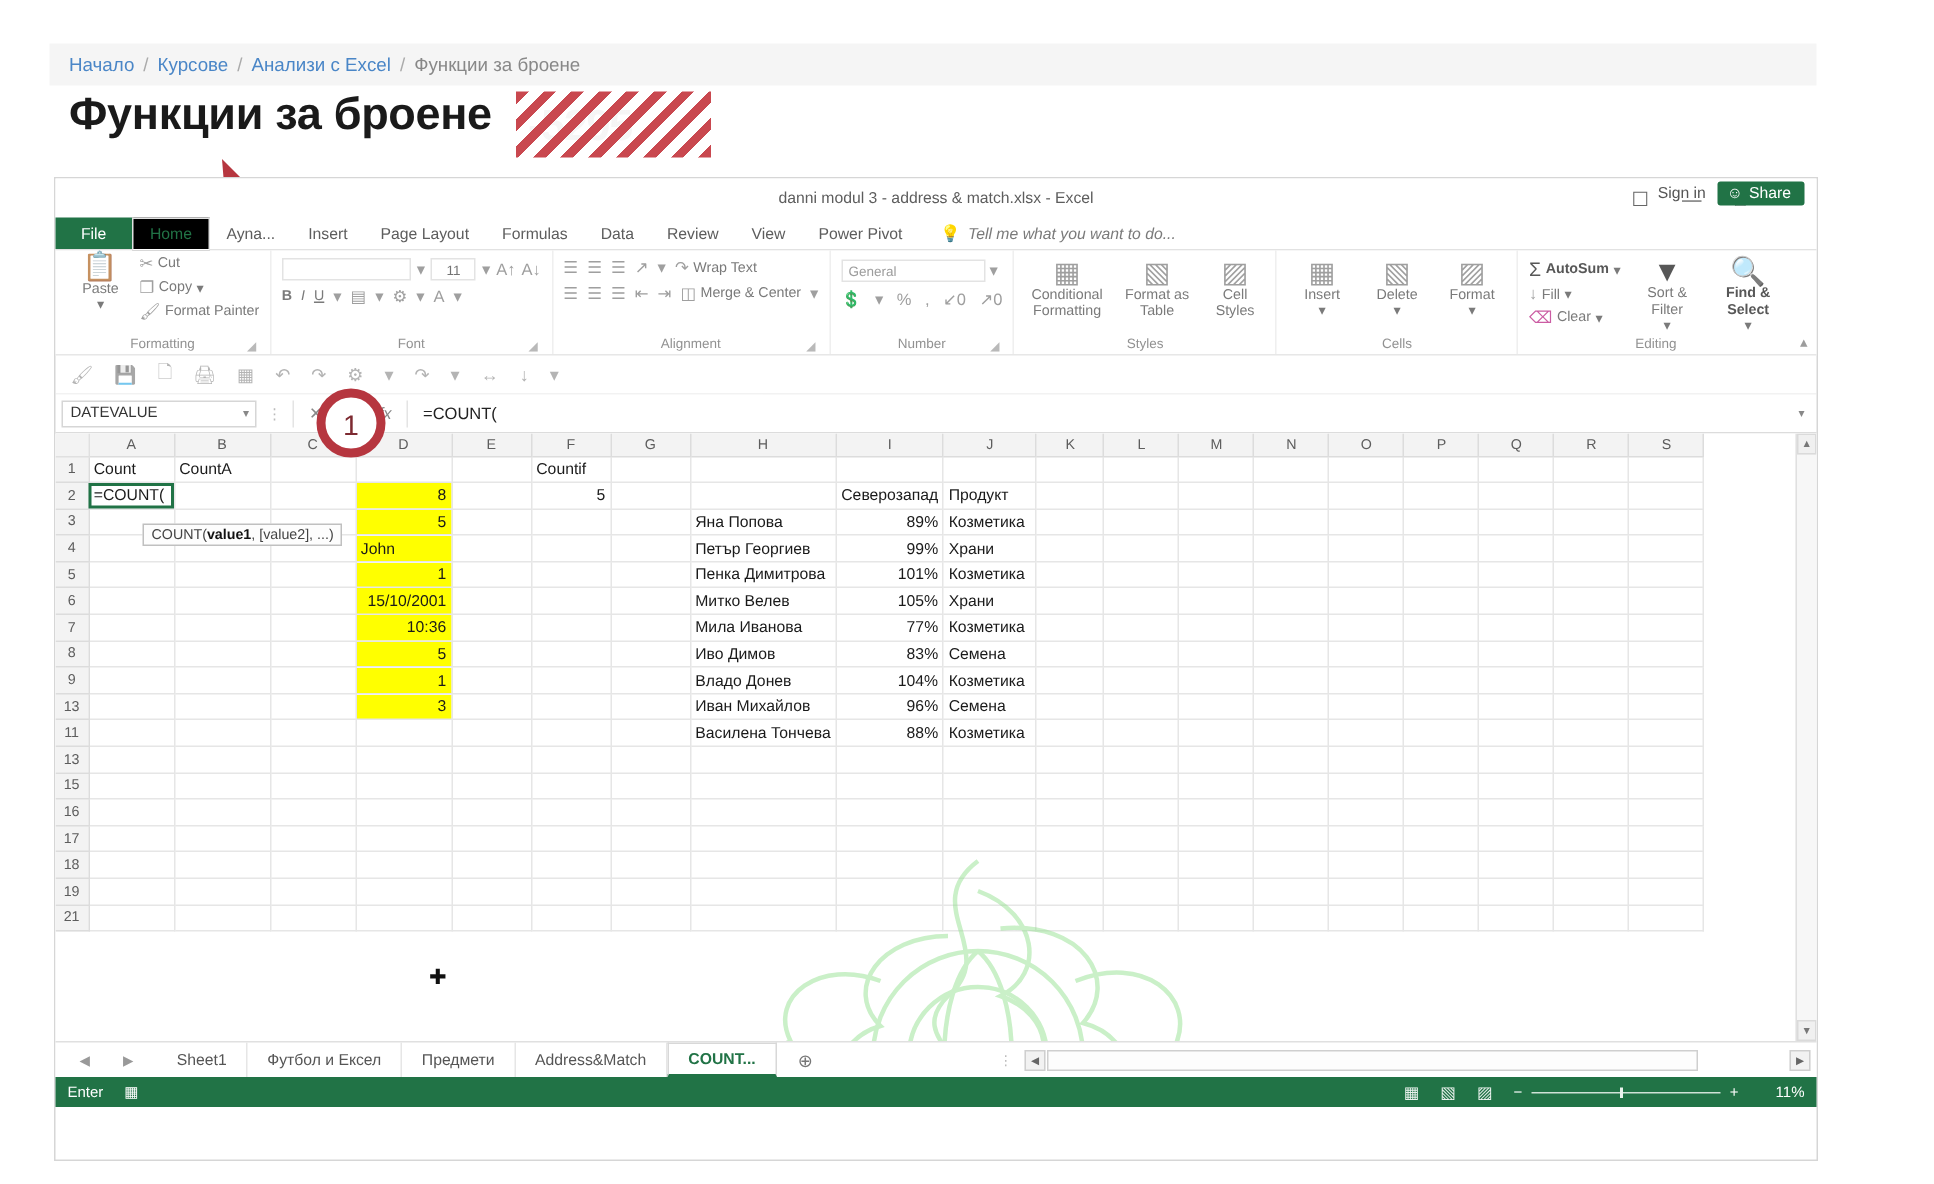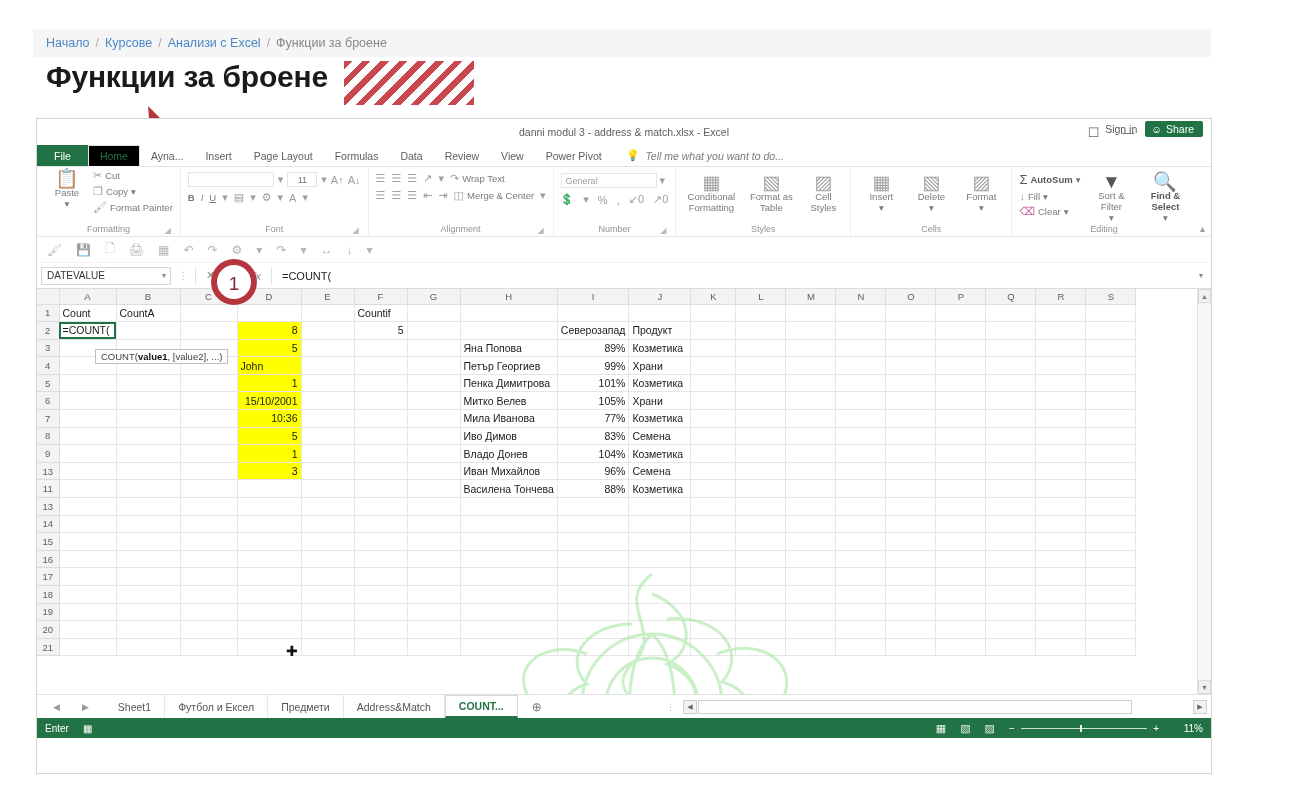--- a/index.html
+++ b/index.html
@@ -752,21 +752,21 @@
             <td class="cell" style="width: 50px;"></td>
             <td class="cell" style="width: 50px;"></td>
             <td class="cell" style="width: 50px;"></td>
             <td class="cell" style="width: 50px;"></td>
             <td class="cell" style="width: 50px;"></td>
             <td class="cell" style="width: 50px;"></td>
             <td class="cell" style="width: 50px;"></td>
             <td class="cell" style="width: 50px;"></td>
           </tr>
           <tr>
-            <th class="rowhead">14</th>
+            <th class="rowhead">15</th>
             <td class="cell" style="width: 57px;"></td>
             <td class="cell" style="width: 64px;"></td>
             <td class="cell" style="width: 57px;"></td>
             <td class="cell" style="width: 64px;"></td>
             <td class="cell" style="width: 53px;"></td>
             <td class="cell" style="width: 53px;"></td>
             <td class="cell" style="width: 53px;"></td>
             <td class="cell" style="width: 97px;"></td>
             <td class="cell" style="width: 60px;"></td>
             <td class="cell" style="width: 62px;"></td>
@@ -774,21 +774,21 @@
             <td class="cell" style="width: 50px;"></td>
             <td class="cell" style="width: 50px;"></td>
             <td class="cell" style="width: 50px;"></td>
             <td class="cell" style="width: 50px;"></td>
             <td class="cell" style="width: 50px;"></td>
             <td class="cell" style="width: 50px;"></td>
             <td class="cell" style="width: 50px;"></td>
             <td class="cell" style="width: 50px;"></td>
           </tr>
           <tr>
-            <th class="rowhead">15</th>
+            <th class="rowhead">16</th>
             <td class="cell" style="width: 57px;"></td>
             <td class="cell" style="width: 64px;"></td>
             <td class="cell" style="width: 57px;"></td>
             <td class="cell" style="width: 64px;"></td>
             <td class="cell" style="width: 53px;"></td>
             <td class="cell" style="width: 53px;"></td>
             <td class="cell" style="width: 53px;"></td>
             <td class="cell" style="width: 97px;"></td>
             <td class="cell" style="width: 60px;"></td>
             <td class="cell" style="width: 62px;"></td>
@@ -796,21 +796,21 @@
             <td class="cell" style="width: 50px;"></td>
             <td class="cell" style="width: 50px;"></td>
             <td class="cell" style="width: 50px;"></td>
             <td class="cell" style="width: 50px;"></td>
             <td class="cell" style="width: 50px;"></td>
             <td class="cell" style="width: 50px;"></td>
             <td class="cell" style="width: 50px;"></td>
             <td class="cell" style="width: 50px;"></td>
           </tr>
           <tr>
-            <th class="rowhead">16</th>
+            <th class="rowhead">17</th>
             <td class="cell" style="width: 57px;"></td>
             <td class="cell" style="width: 64px;"></td>
             <td class="cell" style="width: 57px;"></td>
             <td class="cell" style="width: 64px;"></td>
             <td class="cell" style="width: 53px;"></td>
             <td class="cell" style="width: 53px;"></td>
             <td class="cell" style="width: 53px;"></td>
             <td class="cell" style="width: 97px;"></td>
             <td class="cell" style="width: 60px;"></td>
             <td class="cell" style="width: 62px;"></td>
@@ -818,21 +818,21 @@
             <td class="cell" style="width: 50px;"></td>
             <td class="cell" style="width: 50px;"></td>
             <td class="cell" style="width: 50px;"></td>
             <td class="cell" style="width: 50px;"></td>
             <td class="cell" style="width: 50px;"></td>
             <td class="cell" style="width: 50px;"></td>
             <td class="cell" style="width: 50px;"></td>
             <td class="cell" style="width: 50px;"></td>
           </tr>
           <tr>
-            <th class="rowhead">17</th>
+            <th class="rowhead">18</th>
             <td class="cell" style="width: 57px;"></td>
             <td class="cell" style="width: 64px;"></td>
             <td class="cell" style="width: 57px;"></td>
             <td class="cell" style="width: 64px;"></td>
             <td class="cell" style="width: 53px;"></td>
             <td class="cell" style="width: 53px;"></td>
             <td class="cell" style="width: 53px;"></td>
             <td class="cell" style="width: 97px;"></td>
             <td class="cell" style="width: 60px;"></td>
             <td class="cell" style="width: 62px;"></td>
@@ -840,65 +840,21 @@
             <td class="cell" style="width: 50px;"></td>
             <td class="cell" style="width: 50px;"></td>
             <td class="cell" style="width: 50px;"></td>
             <td class="cell" style="width: 50px;"></td>
             <td class="cell" style="width: 50px;"></td>
             <td class="cell" style="width: 50px;"></td>
             <td class="cell" style="width: 50px;"></td>
             <td class="cell" style="width: 50px;"></td>
           </tr>
           <tr>
-            <th class="rowhead">18</th>
-            <td class="cell" style="width: 57px;"></td>
-            <td class="cell" style="width: 64px;"></td>
-            <td class="cell" style="width: 57px;"></td>
-            <td class="cell" style="width: 64px;"></td>
-            <td class="cell" style="width: 53px;"></td>
-            <td class="cell" style="width: 53px;"></td>
-            <td class="cell" style="width: 53px;"></td>
-            <td class="cell" style="width: 97px;"></td>
-            <td class="cell" style="width: 60px;"></td>
-            <td class="cell" style="width: 62px;"></td>
-            <td class="cell" style="width: 45px;"></td>
-            <td class="cell" style="width: 50px;"></td>
-            <td class="cell" style="width: 50px;"></td>
-            <td class="cell" style="width: 50px;"></td>
-            <td class="cell" style="width: 50px;"></td>
-            <td class="cell" style="width: 50px;"></td>
-            <td class="cell" style="width: 50px;"></td>
-            <td class="cell" style="width: 50px;"></td>
-            <td class="cell" style="width: 50px;"></td>
-          </tr>
-          <tr>
             <th class="rowhead">19</th>
-            <td class="cell" style="width: 57px;"></td>
-            <td class="cell" style="width: 64px;"></td>
-            <td class="cell" style="width: 57px;"></td>
-            <td class="cell" style="width: 64px;"></td>
-            <td class="cell" style="width: 53px;"></td>
-            <td class="cell" style="width: 53px;"></td>
-            <td class="cell" style="width: 53px;"></td>
-            <td class="cell" style="width: 97px;"></td>
-            <td class="cell" style="width: 60px;"></td>
-            <td class="cell" style="width: 62px;"></td>
-            <td class="cell" style="width: 45px;"></td>
-            <td class="cell" style="width: 50px;"></td>
-            <td class="cell" style="width: 50px;"></td>
-            <td class="cell" style="width: 50px;"></td>
-            <td class="cell" style="width: 50px;"></td>
-            <td class="cell" style="width: 50px;"></td>
-            <td class="cell" style="width: 50px;"></td>
-            <td class="cell" style="width: 50px;"></td>
-            <td class="cell" style="width: 50px;"></td>
-          </tr>
-          <tr>
-            <th class="rowhead">20</th>
             <td class="cell" style="width: 57px;"></td>
             <td class="cell" style="width: 64px;"></td>
             <td class="cell" style="width: 57px;"></td>
             <td class="cell" style="width: 64px;"></td>
             <td class="cell" style="width: 53px;"></td>
             <td class="cell" style="width: 53px;"></td>
             <td class="cell" style="width: 53px;"></td>
             <td class="cell" style="width: 97px;"></td>
             <td class="cell" style="width: 60px;"></td>
             <td class="cell" style="width: 62px;"></td>

